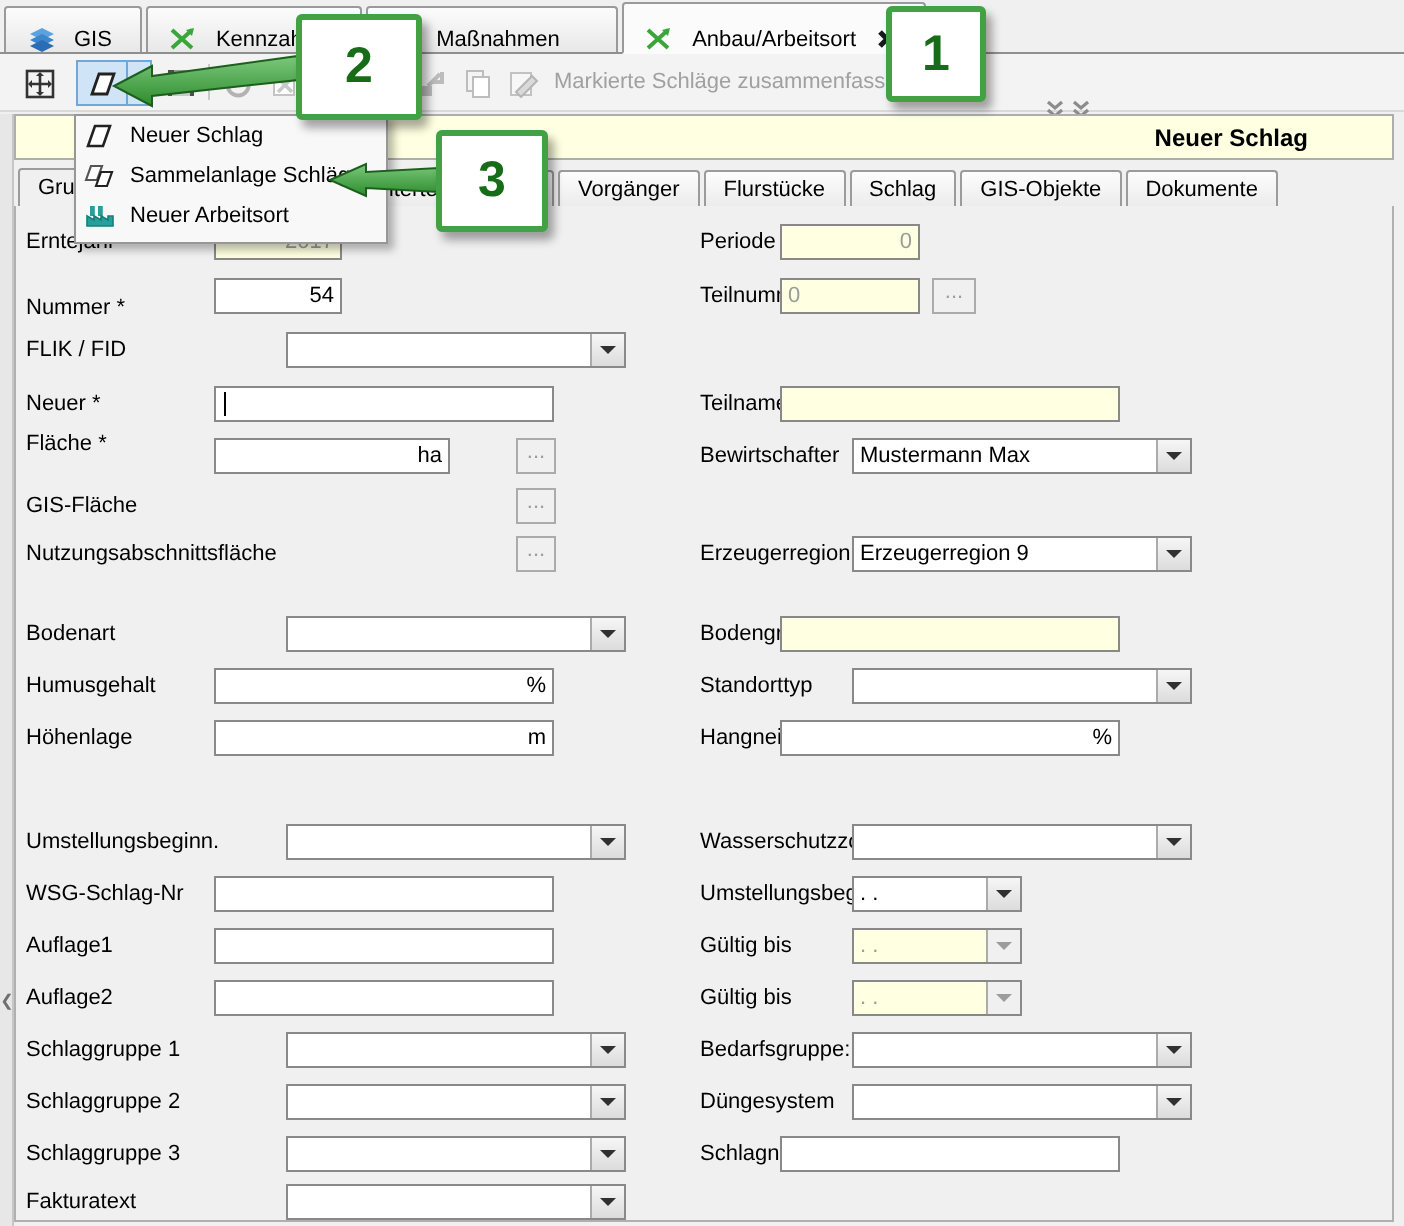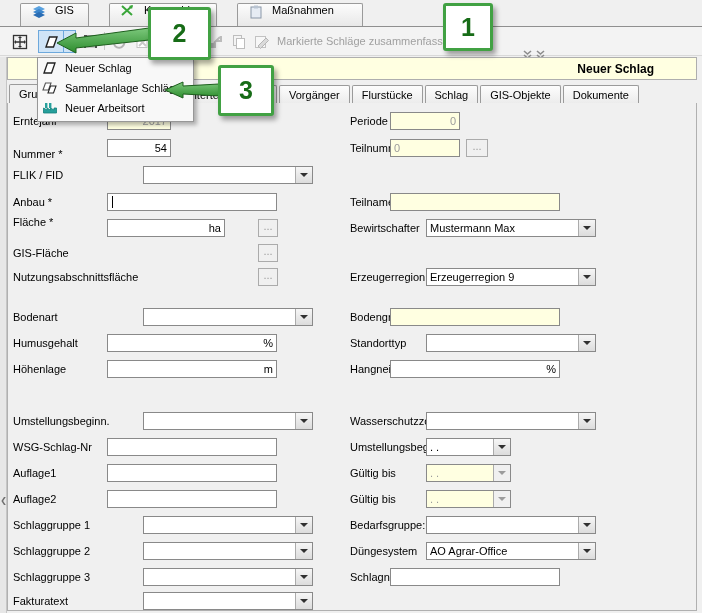--- a/index.html
+++ b/index.html
@@ -5,23 +5,23 @@
   html,body{margin:0;padding:0;}
   body{
     width:702px;height:613px;position:relative;overflow:hidden;
     background:#f0f0f0;
     font-family:"Liberation Sans","DejaVu Sans",sans-serif;
     font-size:11px;color:#000;
   }
   
   .tabbar{position:absolute;left:0;top:0;width:702px;height:27px;background:#f0f0f0;
     border-bottom:1px solid #8f8f8f;display:flex;align-items:flex-end;box-sizing:border-box;}
-  .dtab{height:23px;display:flex;align-items:flex-start;gap:5px;padding:0 10px;
+  .dtab{height:23px;display:flex;align-items:flex-end;gap:5px;padding:0 10px;
     background:linear-gradient(#fcfcfc,#e8e8e8);border:1px solid #9a9a9a;border-bottom:none;
-    border-radius:2px 2px 0 0;margin-left:20px;box-sizing:border-box;white-space:nowrap;}
+    border-radius:2px 2px 0 0;margin-left:2px;box-sizing:border-box;white-space:nowrap;}
   .dtab.active{height:26px;background:#fbfbfb;margin-bottom:-1px;border-bottom:1px solid #fbfbfb;}
   .dtab .tlabel{padding:0 4px;}
   
   .toolbar{position:absolute;left:0;top:27px;width:702px;height:29px;background:#f3f3f3;
     border-bottom:1px solid #d9d9d9;box-sizing:border-box;}
   .tbtn{position:absolute;top:3px;height:23px;display:flex;align-items:center;justify-content:center;box-sizing:border-box;}
   .split{background:#cfe4f7;border:1px solid #6da8dc;}
   .sep{position:absolute;top:5px;width:1px;height:18px;background:#c9c9c9;}
   .mergelbl{position:absolute;left:277px;top:8px;color:#a0a0a0;white-space:nowrap;}
   
@@ -97,20 +97,34 @@
   </div>
   <div class="dtab" style="width:126px">
     <span class="icon">
       <svg width="15" height="15">
           <rect x="3" y="3" width="10" height="11" fill="#e6ecf4" stroke="#8a97a8"></rect>
           <rect x="6" y="1.5" width="4" height="3" fill="#b9c4d2"></rect>
         </svg>
     </span>
     <span class="tlabel">Maßnahmen</span>
   </div>
+  <div class="dtab active" style="width:152px">
+    <span class="icon">
+      <svg width="15" height="13">
+          <path d="M2 11L12 2M2 2l10 9" stroke="#3aa63a" stroke-width="2" fill="none"></path>
+          <path d="M13 1l-4 1 3 3z" fill="#3aa63a"></path>
+        </svg>
+    </span>
+    <span class="tlabel">Anbau/Arbeitsort</span>
+    <span class="icon">
+      <svg width="13" height="13">
+          <path d="M3 3l7 7M10 3l-7 7" stroke="#1a1a1a" stroke-width="2.6"></path>
+        </svg>
+    </span>
+  </div>
 </div>
 
 <div class="toolbar">
   <div class="tbtn" style="left:8px;width:24px">
     <svg width="16" height="16">
         <rect x="1.5" y="1.5" width="13" height="13" fill="none" stroke="#333" stroke-width="1.3"></rect>
         <path d="M8 3v10M3 8h10" stroke="#333" stroke-width="1.3"></path>
         <path d="M8 2l-2 2h4zM8 14l-2-2h4zM2 8l2-2v4zM14 8l-2-2v4z" fill="#333"></path>
       </svg>
   </div>
@@ -223,21 +237,21 @@
 <div class="tb num" style="left:107px;top:139px;width:64px">54</div>
 
 <div class="lbl" style="left:13px;top:169px">FLIK / FID</div>
 <div class="combo" style="left:107px;top:166px;width:170px">
   <span class="val"></span>
   <span class="cbtn">
       <span class="arr"></span>
     </span>
 </div>
 
-<div class="lbl" style="left:13px;top:196px">Anbau *</div>
+<div class="lbl" style="left:13px;top:196px">Neuer *</div>
 <div class="tb" style="left:107px;top:193px;width:170px">
   <span class="caret"></span>
   <span></span>
 </div>
 
 <div class="lbl" style="left:13px;top:216px">Fläche *</div>
 <div class="tb" style="left:107px;top:219px;width:118px">
   <span></span>
   <span class="unit">ha</span>
 </div>
@@ -396,21 +410,20 @@
 <div class="lbl" style="left:350px;top:519px">Bedarfsgruppe:</div>
 <div class="combo" style="left:390px;top:516px;width:170px">
   <span class="val"></span>
   <span class="cbtn">
       <span class="arr"></span>
     </span>
 </div>
 
 <div class="lbl" style="left:350px;top:545px">Düngesystem</div>
 <div class="combo" style="left:390px;top:542px;width:170px">
-  <span class="val">AO Agrar-Office</span>
   <span class="cbtn">
       <span class="arr"></span>
     </span>
 </div>
 
 <div class="lbl" style="left:350px;top:571px">Schlagnummer 2</div>
 <div class="tb" style="left:390px;top:568px;width:170px"></div>
 
 <div class="menu">
   <div class="mitem">

